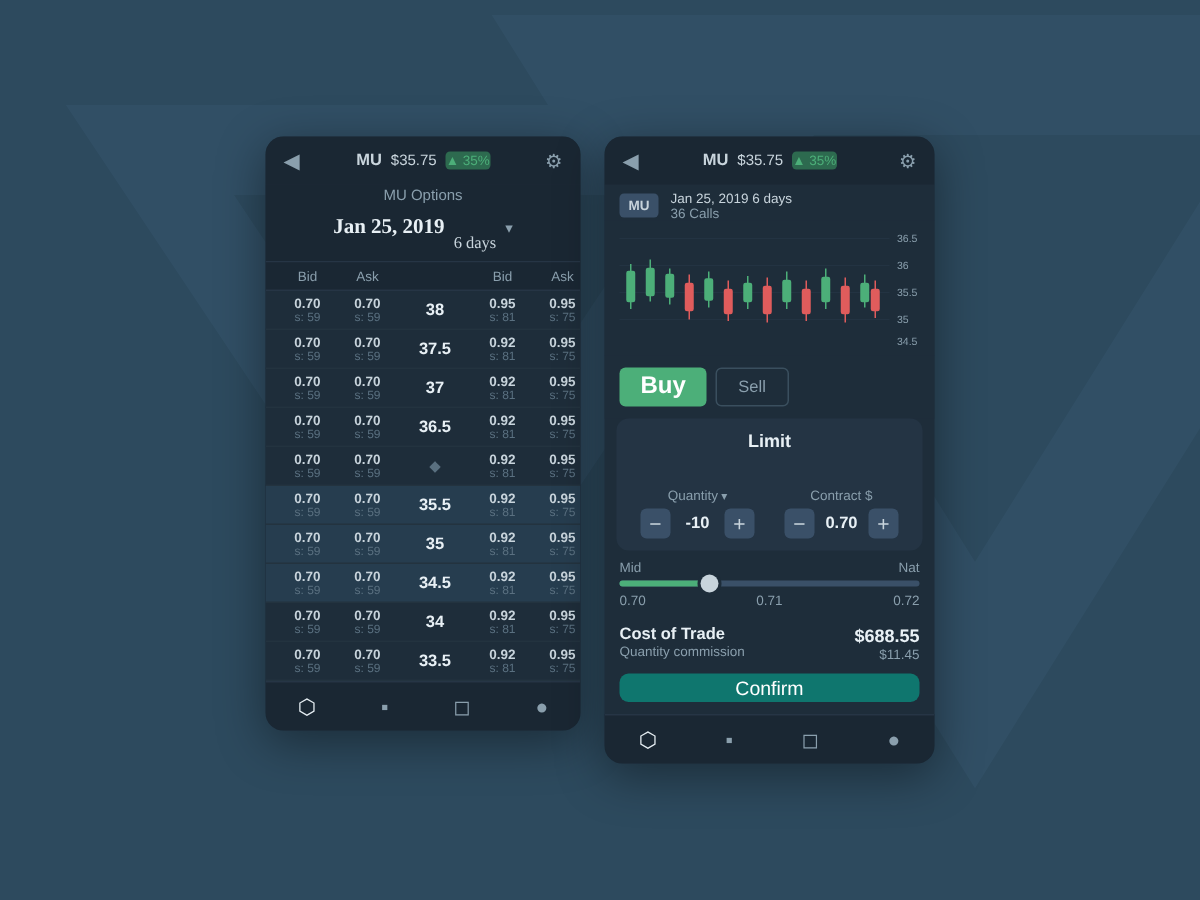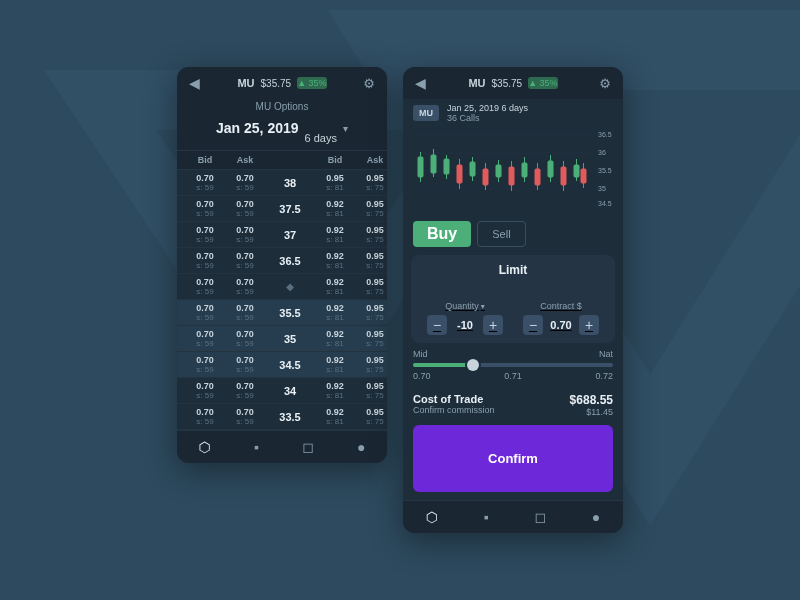--- a/index.html
+++ b/index.html
@@ -92,20 +92,21 @@
     }
     .options-title {
       color: #8a9fad;
       font-size: 10px;
     }
     .date-row {
       display: flex;
       align-items: center;
       justify-content: center;
       gap: 6px;
+      font-family: Liberation Serif, serif;
     }
     .date-text {
       color: #e8f0f5;
       font-size: 14px;
       font-weight: 600;
     }
     .days-badge {
       color: #c8d4dc;
       font-size: 11px;
       margin-top: 20px;
@@ -119,21 +120,20 @@
       display: grid;
       grid-template-columns: 40px 40px 50px 40px 40px;
       padding: 4px 8px;
       background: #1a2733;
       border-bottom: 1px solid #263545;
     }
     .col-header {
       color: #8a9fad;
       font-size: 9px;
       text-align: center;
-      font-weight: bold;
     }
     .col-header.strike {
       
     }
     
     .options-table {
       background: #1e2d3a;
     }
     .options-row {
       display: grid;
@@ -233,21 +233,20 @@
       font-weight: 600;
       margin-bottom: 24px;
     }
     .order-fields-row {
       display: flex;
       justify-content: space-between;
       gap: 8px;
     }
     .order-field {
       flex: 1;
-      text-decoration: underline;
     }
     .field-label {
       color: #8a9fad;
       font-size: 9px;
       text-align: center;
       margin-bottom: 4px;
       display: flex;
       align-items: center;
       justify-content: center;
       gap: 2px;
@@ -354,29 +353,29 @@
       text-align: right;
       padding-left: 11px;
     }
     .cost-commission {
       color: #8a9fad;
       font-size: 9px;
       text-align: right;
     }
     
     .confirm-btn {
-      background: #6d28d9;
+      background: #0f766e;
       color: #fff;
       border: none;
       width: calc(100% - 20px);
       margin: 6px 10px 8px;
-      padding: 26px;
+      padding: 2px;
       border-radius: 6px;
       font-size: 13px;
-      font-weight: 700;
+      font-weight: 400;
       cursor: pointer;
       display: block;
     }
     .right-header-content {
       display: flex;
       flex-direction: column;
       align-items: center;
       flex: 1;
     }
     .candlestick-svg {
@@ -746,21 +745,21 @@
       <div class="slider-values-row">
         <span class="slider-val">0.70</span>
         <span class="slider-val">0.71</span>
         <span class="slider-val">0.72</span>
       </div>
     </div>
 
     <div class="cost-row">
       <div>
         <div class="cost-label">Cost of Trade</div>
-        <div class="cost-sub">Confirm commission</div>
+        <div class="cost-sub">Quantity commission</div>
       </div>
       <div>
         <div class="cost-amount">$688.55</div>
         <div class="cost-commission">$11.45</div>
       </div>
     </div>
 
     <button class="confirm-btn">Confirm</button>
 
     <div class="bottom-nav">

